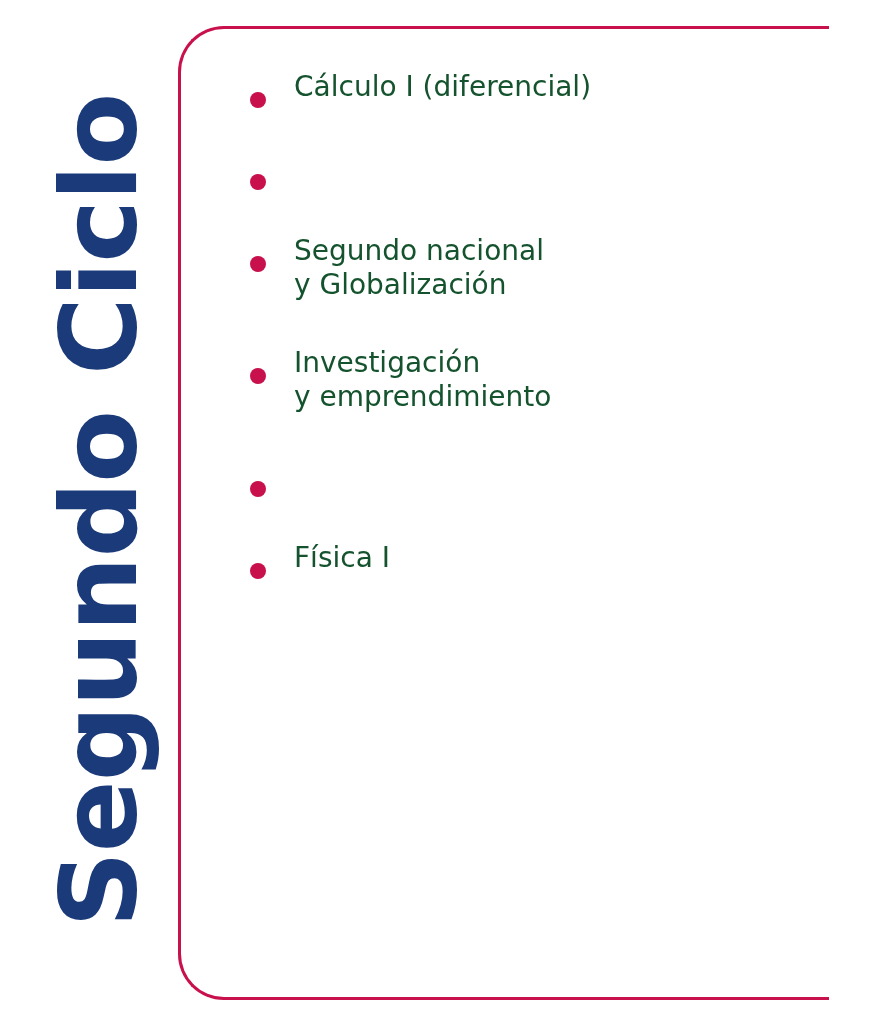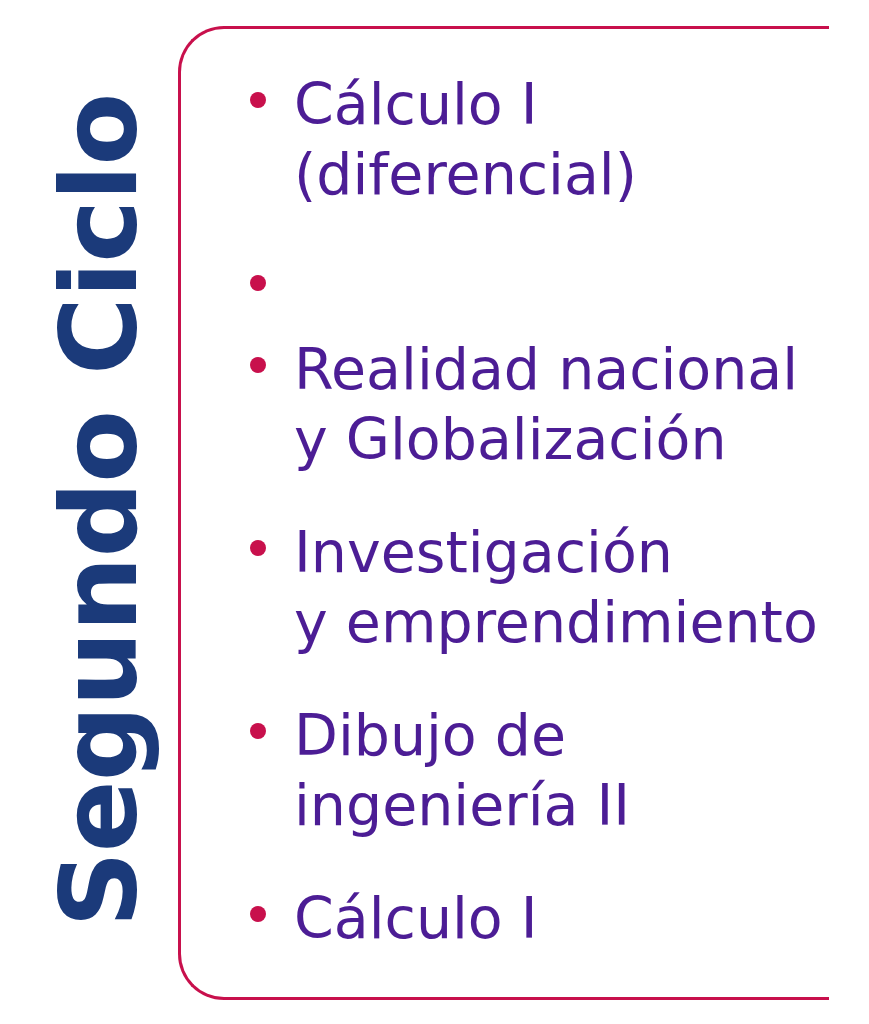--- a/index.html
+++ b/index.html
@@ -86,23 +86,23 @@
     flex: 0 0 auto;
     width: 16px;
     height: 16px;
     border-radius: 50%;
     background: #c8104c;
     margin-top: 22px;
     margin-right: 28px;
   }
   .course-label {
     font-family: "DejaVu Sans", sans-serif;
-    font-size: 57px;
+    font-size: 28px;
     line-height: 1.22;
-    color: #4c1d95;
+    color: #14532d;
     white-space: pre-line;
     font-weight: 400;
   }
 </style>
 </head>
 <body>
 
 <div class="slide">
 
   <div class="cycle-title-wrap">
@@ -118,35 +118,34 @@
       <span class="bullet"></span>
       <span class="course-label">Cálculo I (diferencial)</span>
     </li>
 
     <li class="course-item">
       <span class="bullet"></span>
     </li>
 
     <li class="course-item">
       <span class="bullet"></span>
-      <span class="course-label">Realidad nacional
+      <span class="course-label">Segundo nacional
 y Globalización</span>
     </li>
 
     <li class="course-item">
       <span class="bullet"></span>
       <span class="course-label">Investigación
 y emprendimiento</span>
     </li>
 
     <li class="course-item">
       <span class="bullet"></span>
-      <span class="course-label">Dibujo de ingeniería II</span>
     </li>
 
     <li class="course-item">
       <span class="bullet"></span>
-      <span class="course-label">Cálculo I</span>
+      <span class="course-label">Física I</span>
     </li>
 
   </ul>
 
 </div>
 
 </body></html>

